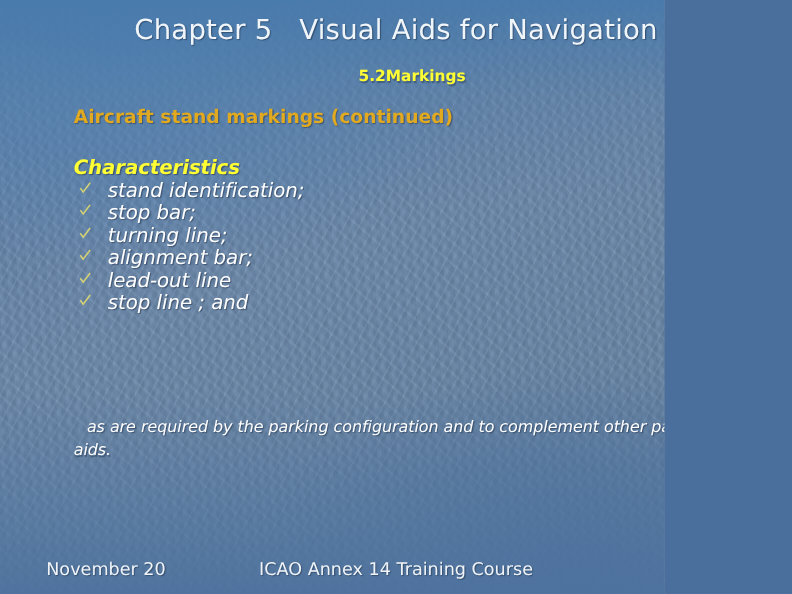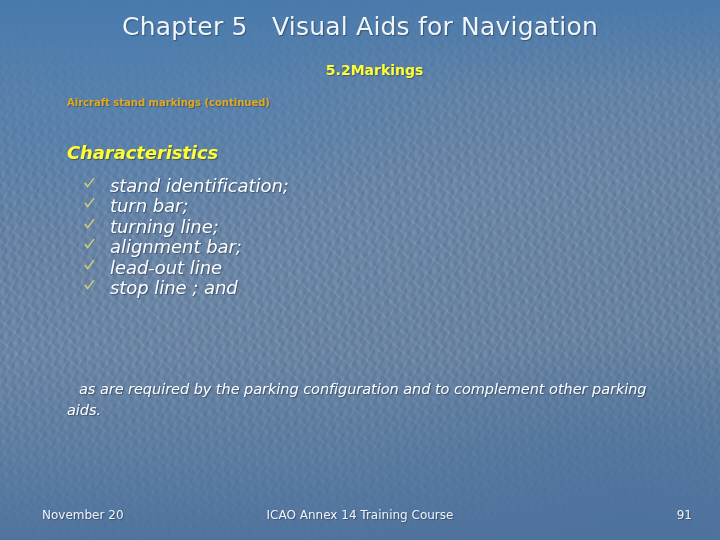--- a/index.html
+++ b/index.html
@@ -2,21 +2,21 @@
 <html><head>
 <meta charset="utf-8">
 <style>
   html, body {
     margin: 0;
     padding: 0;
     background: #4b6f9c;
   }
   #slide {
     position: relative;
-    width: 720px;
+    width: 604px;
     height: 540px;
     overflow: hidden;
     font-family: "DejaVu Sans", sans-serif;
     background-color: #6680a4;
     background-image:
       linear-gradient(180deg, rgba(72,122,172,0.95) 0%, rgba(84,126,168,0.30) 16%, rgba(98,126,158,0.00) 34%, rgba(98,126,158,0.00) 66%, rgba(78,116,160,0.55) 88%, rgba(77,114,158,0.92) 100%),
       radial-gradient(ellipse 520px 300px at 18% 6%, rgba(80,130,180,0.85) 0%, rgba(80,130,180,0.0) 70%),
       radial-gradient(ellipse 420px 260px at 88% 96%, rgba(74,110,154,0.75) 0%, rgba(74,110,154,0.0) 72%),
       repeating-linear-gradient(118deg, rgba(255,255,255,0.050) 0px, rgba(255,255,255,0.050) 1px, rgba(0,0,0,0.035) 2px, rgba(0,0,0,0.035) 4px, rgba(255,255,255,0.028) 6px, rgba(255,255,255,0.028) 7px, rgba(0,0,0,0.018) 9px, rgba(0,0,0,0.018) 12px),
       repeating-linear-gradient(41deg, rgba(255,255,255,0.042) 0px, rgba(255,255,255,0.042) 2px, rgba(0,0,0,0.030) 3px, rgba(0,0,0,0.030) 5px, rgba(255,255,255,0.022) 8px, rgba(255,255,255,0.022) 10px, rgba(0,0,0,0.022) 11px, rgba(0,0,0,0.022) 15px),
@@ -47,21 +47,21 @@
     text-shadow: 1px 1px 1px rgba(40,55,80,0.5);
     white-space: pre;
   }
   .subtitle-num { }
 
   
   .section-heading {
     position: absolute;
     left: 67px;
     top: 97px;
-    font-size: 10px;
+    font-size: 17px;
     font-weight: bold;
     color: #e0a91f;
     text-shadow: 1px 1px 1px rgba(40,55,80,0.55);
     white-space: pre;
   }
 
   
   .body-block {
     position: absolute;
     left: 67px;
@@ -83,21 +83,21 @@
     letter-spacing: -0.05px;
   }
   .recommend-label {
     font-weight: bold;
     font-style: normal;
     letter-spacing: -0.3px;
   }
 
   ul.bullets {
     list-style: none;
-    margin: 12px;
+    margin: 0;
     padding: 0;
   }
   ul.bullets li {
     position: relative;
     padding-left: 31px;
     font-style: italic;
     line-height: 20.5px;
     letter-spacing: -0.05px;
   }
   .check-icon {
@@ -127,21 +127,21 @@
     text-shadow: 1px 1px 1px rgba(35,52,76,0.6);
   }
 
   
   .footer {
     position: absolute;
     left: 0;
     top: 508px;
     width: 720px;
     height: 20px;
-    font-size: 12px;
+    font-size: 16px;
     color: #f0f4f8;
     text-shadow: 1px 1px 1px rgba(35,52,76,0.55);
   }
   .footer-date   { position: absolute; left: 42px;  top: 0; }
   .footer-center { position: absolute; left: 0; top: 0; width: 720px; text-align: center; }
   .footer-page   { position: absolute; right: 28px; top: 0; }
 </style>
 </head>
 <body>
 
@@ -167,21 +167,21 @@
             </svg>
         </span>
         <span>stand identification;</span>
       </li>
       <li>
         <span class="check-icon">
           <svg width="11" height="12" viewBox="0 0 11 12">
               <path d="M1 6 L3.6 9.6 L10 1.2" fill="none" stroke="currentColor" stroke-width="1.4"></path>
             </svg>
         </span>
-        <span>turn bar;</span>
+        <span>stop bar;</span>
       </li>
       <li>
         <span class="check-icon">
           <svg width="11" height="12" viewBox="0 0 11 12">
               <path d="M1 6 L3.6 9.6 L10 1.2" fill="none" stroke="currentColor" stroke-width="1.4"></path>
             </svg>
         </span>
         <span>turning line;</span>
       </li>
       <li>

